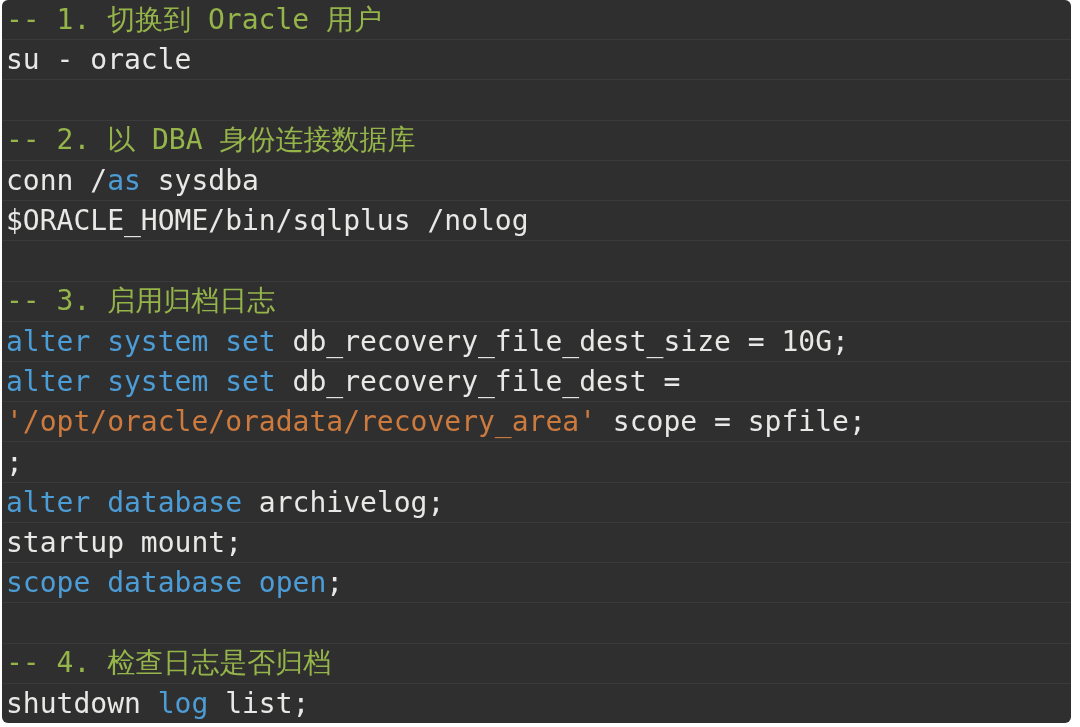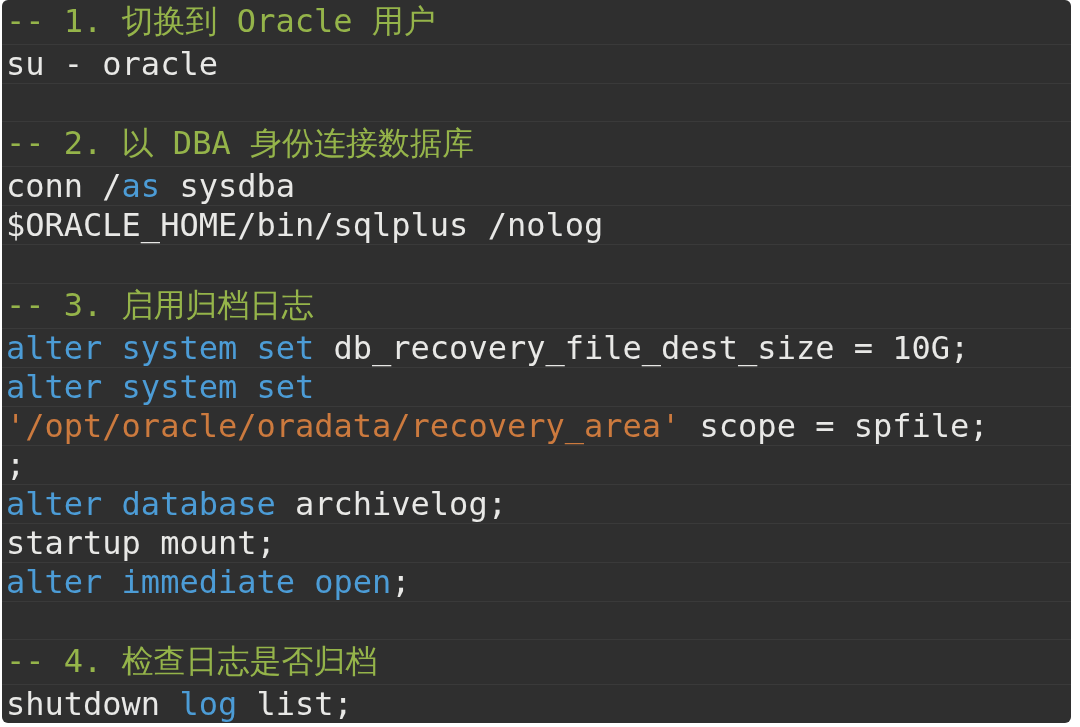--- a/index.html
+++ b/index.html
@@ -28,21 +28,21 @@
     display: flex;
     flex-direction: column;
     overflow: hidden;
   }
   .code-line {
     flex: 1 1 0;
     display: flex;
     align-items: center;
     padding-left: 4px;
     white-space: pre;
-    font-size: 32px;
+    font-size: 28px;
     letter-spacing: 0px;
     border-top: 1px solid var(--row_separator, #3a3a3a);
     box-sizing: border-box;
     color: var(--plain, #e8e8e6);
   }
   .code-line:first-child {
     border-top: none;
   }
   .tok-comment { color: var(--comment, #95b44a); }
   .tok-keyword { color: var(--keyword, #4c9cd6); }
@@ -56,23 +56,23 @@
   <div class="code-block">
       <div class="code-line"><span class="tok-comment">-- 1. 切换到 Oracle 用户</span></div>
       <div class="code-line"><span class="tok-plain">su - oracle</span></div>
       <div class="code-line"></div>
       <div class="code-line"><span class="tok-comment">-- 2. 以 DBA 身份连接数据库</span></div>
       <div class="code-line"><span class="tok-plain">conn /</span><span class="tok-keyword">as</span><span class="tok-plain"> sysdba</span></div>
       <div class="code-line"><span class="tok-plain">$ORACLE_HOME/bin/sqlplus /nolog</span></div>
       <div class="code-line"></div>
       <div class="code-line"><span class="tok-comment">-- 3. 启用归档日志</span></div>
       <div class="code-line"><span class="tok-keyword">alter system set</span><span class="tok-plain"> db_recovery_file_dest_size = 10G;</span></div>
-      <div class="code-line"><span class="tok-keyword">alter system set</span></div>
+      <div class="code-line"><span class="tok-keyword">alter system set</span><span class="tok-plain"> db_recovery_file_dest =</span></div>
       <div class="code-line"><span class="tok-string">'/opt/oracle/oradata/recovery_area'</span><span class="tok-plain"> scope = spfile;</span></div>
       <div class="code-line"><span class="tok-plain">;</span></div>
       <div class="code-line"><span class="tok-keyword">alter database</span><span class="tok-plain"> archivelog;</span></div>
       <div class="code-line"><span class="tok-plain">startup mount;</span></div>
-      <div class="code-line"><span class="tok-keyword">alter immediate open</span><span class="tok-plain">;</span></div>
+      <div class="code-line"><span class="tok-keyword">scope database open</span><span class="tok-plain">;</span></div>
       <div class="code-line"></div>
       <div class="code-line"><span class="tok-comment">-- 4. 检查日志是否归档</span></div>
       <div class="code-line"><span class="tok-plain">shutdown </span><span class="tok-keyword">log</span><span class="tok-plain"> list;</span></div>
     </div>
 </div>
 
 </body></html>

